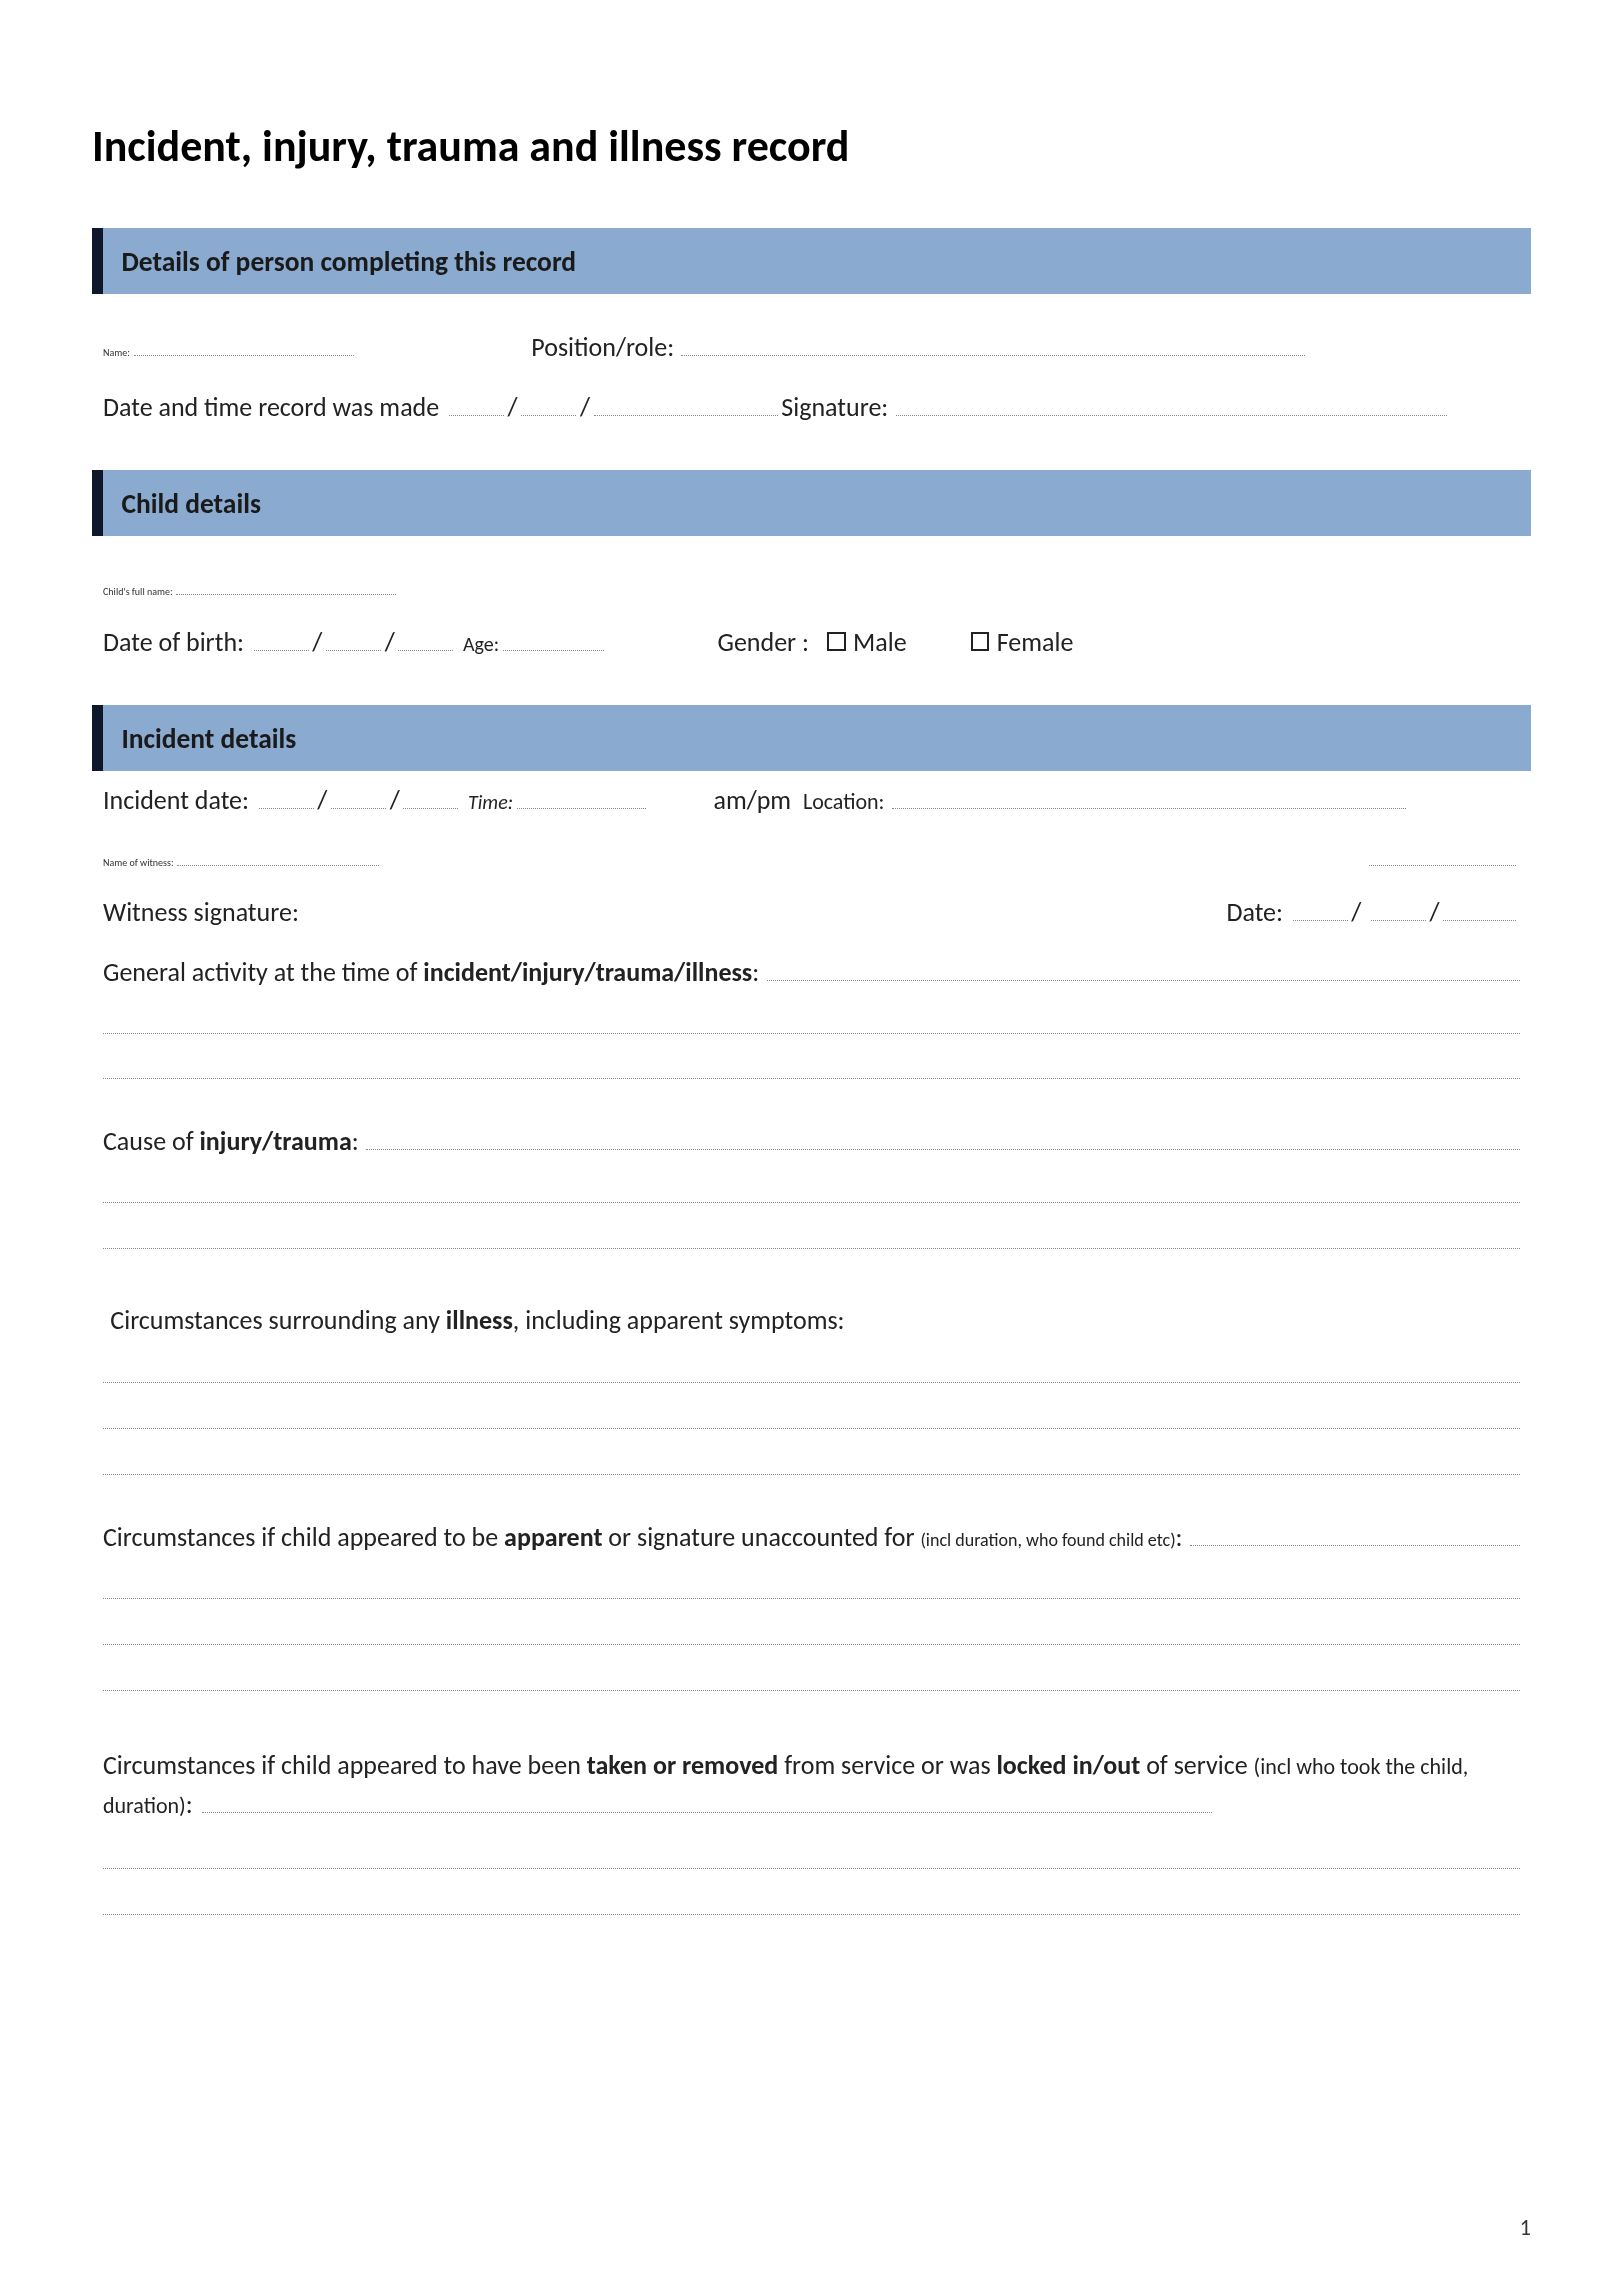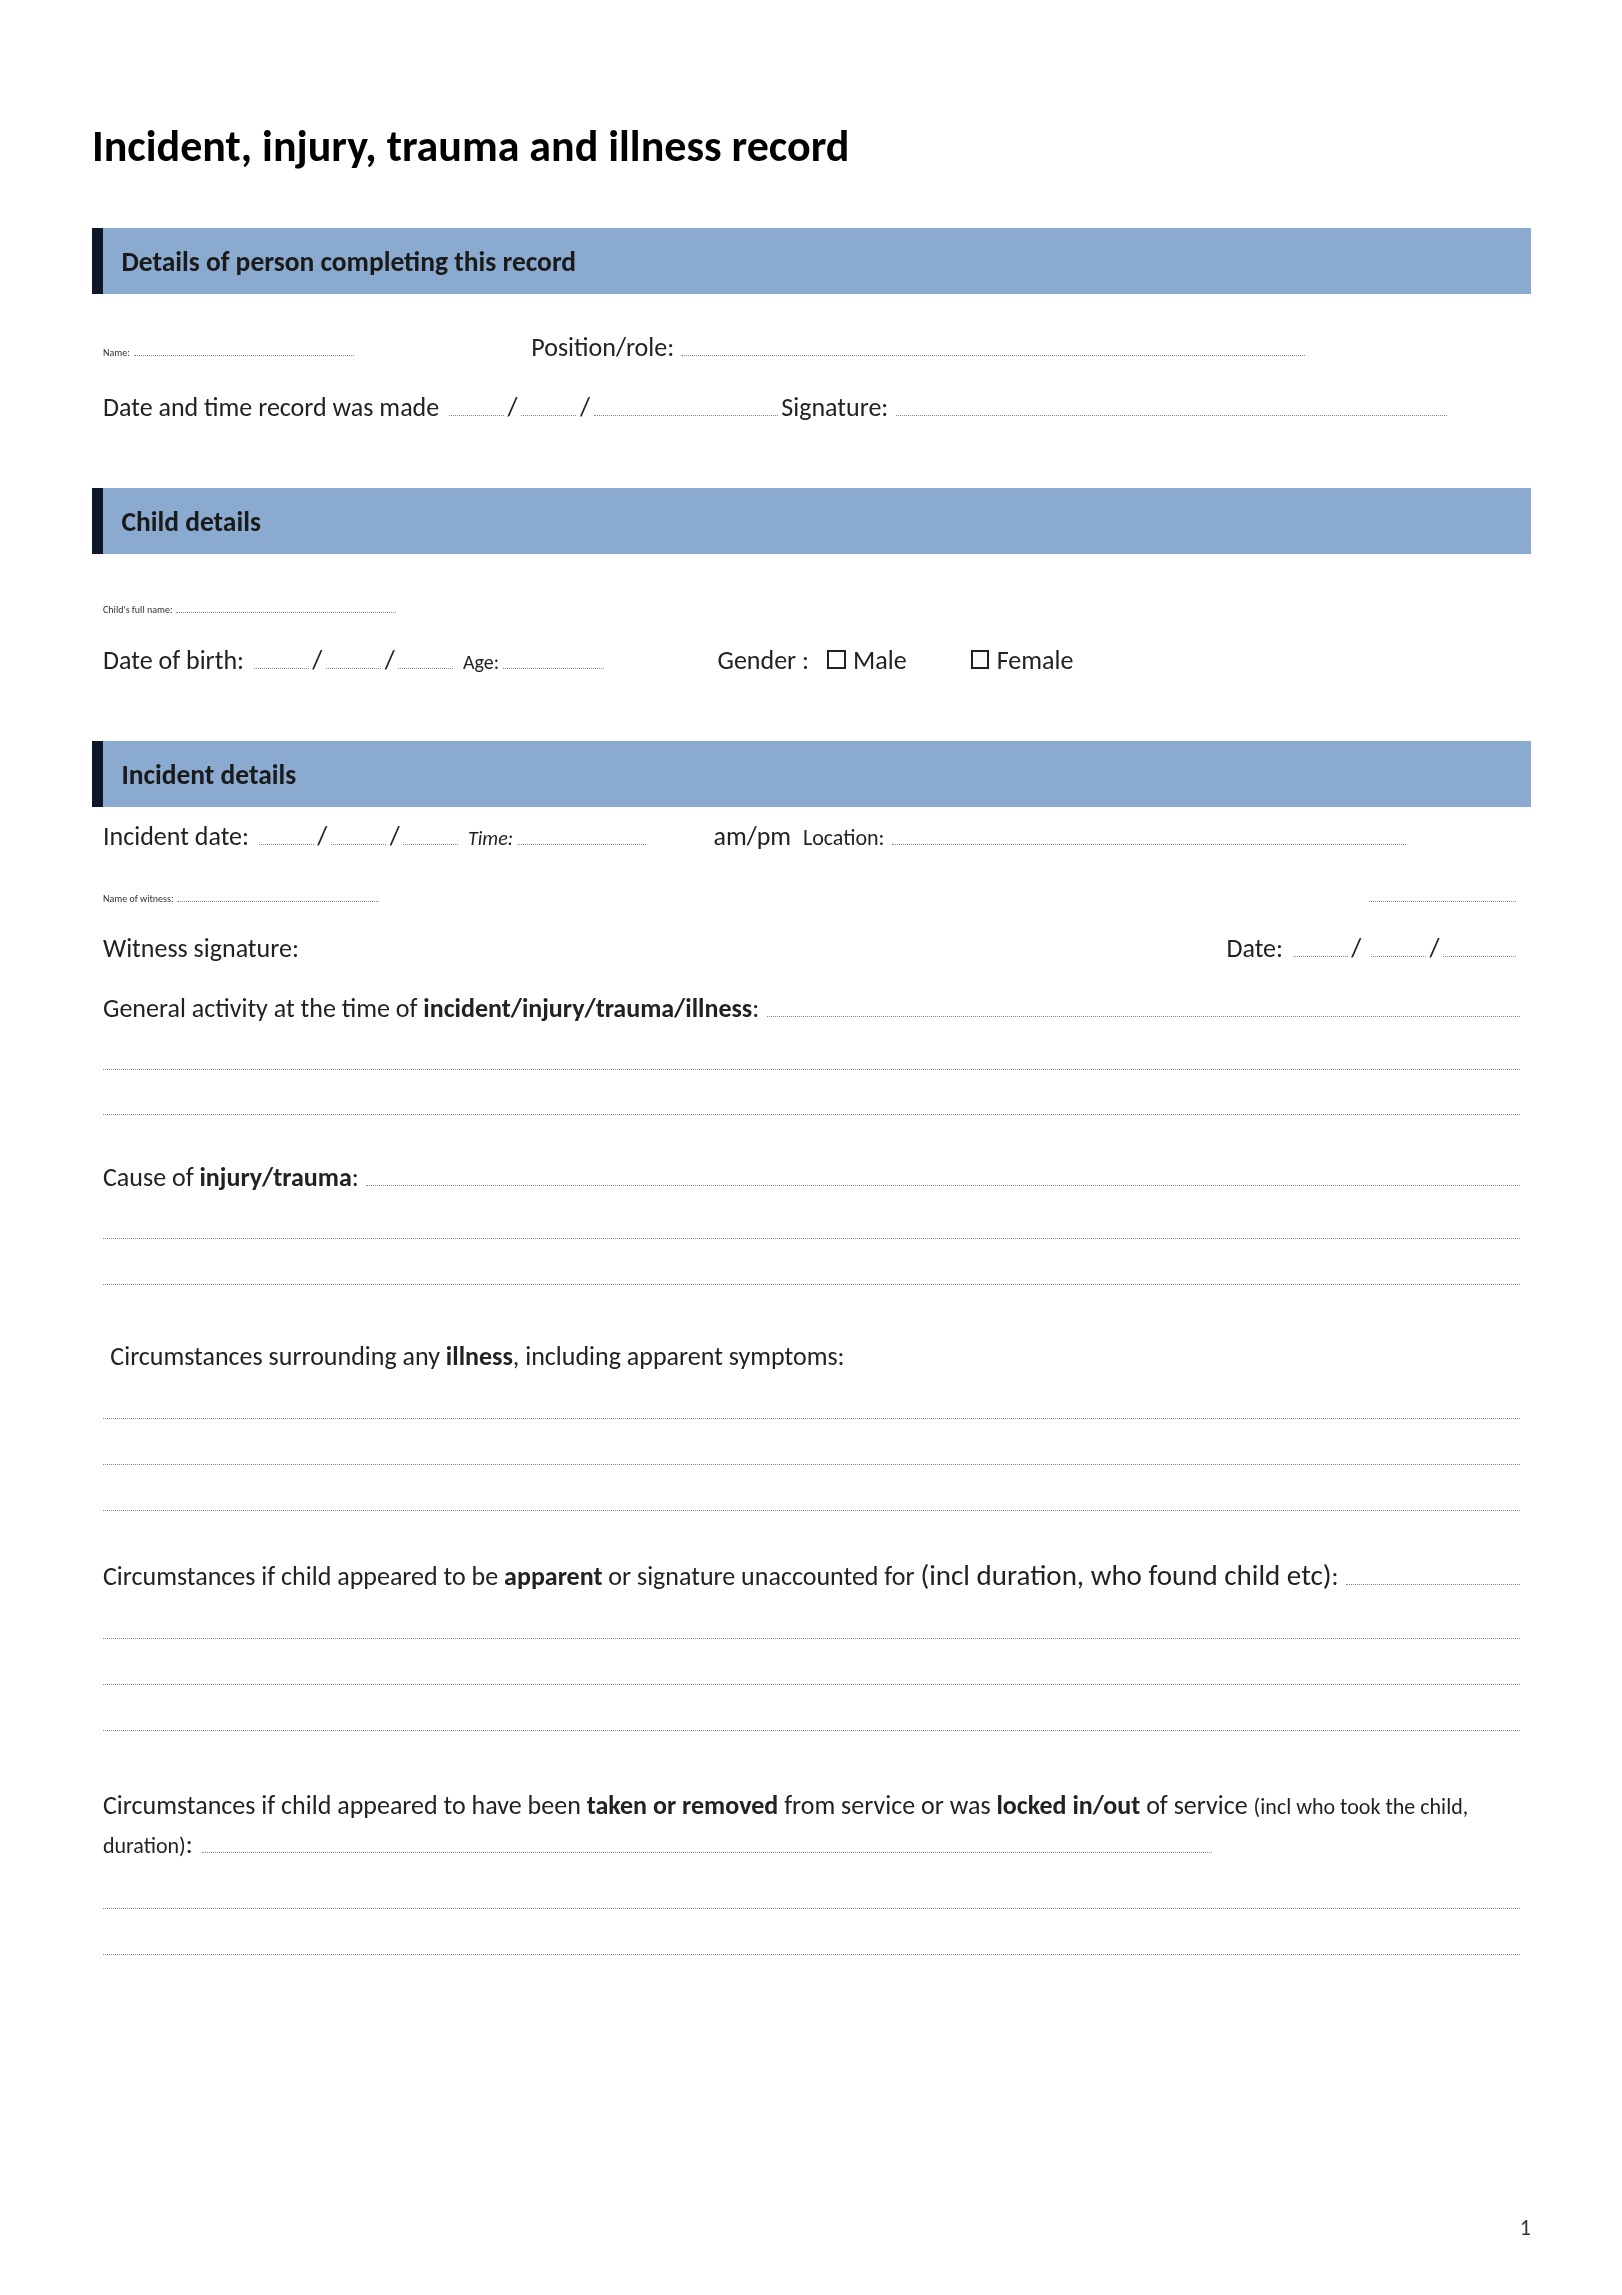--- a/index.html
+++ b/index.html
@@ -24,21 +24,21 @@
   .section-header {
     background: #8AAAD0;
     border-left: 11px solid #0f172a;
     padding: 16.5px 18.4px;
     font-size: 27.5px;
     font-weight: bold;
     color: #1a1a1a;
     margin-bottom: 37px;
   }
   .content-block {
-    padding: 0 11px 38px 11px;
+    padding: 0 11px 20px 11px;
   }
   .row {
     display: flex;
     align-items: baseline;
     margin-bottom: 27.5px;
     font-size: 26px;
     color: #222;
   }
   .dots-short {
     display: inline-block;
@@ -193,21 +193,21 @@
         <span>Circumstances surrounding any </span><b>illness</b><span>, including apparent symptoms:</span>
       </span>
       <span class="dots-fill"></span>
     </div>
     <div class="full-line"></div>
     <div class="full-line"></div>
     <div class="full-line" style="margin-bottom:46px;"></div>
 
     <div class="row" style="margin-bottom:27.5px;">
       <span>
-        <span>Circumstances if child appeared to be </span><b>apparent</b><span> or signature unaccounted for </span><span style="font-size:29px;">(incl duration, who found child etc)</span>:
+        <span>Circumstances if child appeared to be </span><b>apparent</b><span> or signature unaccounted for </span><span style="font-size:18px;">(incl duration, who found child etc)</span>:
       </span>
       <span class="dots-fill"></span>
     </div>
     <div class="full-line"></div>
     <div class="full-line"></div>
     <div class="full-line" style="margin-bottom:55px;"></div>
 
     <div class="row" style="margin-bottom:27.5px;display:block;line-height:1.5;">
       <span>
         <span>Circumstances if child appeared to have been </span><b>taken or removed</b><span> from service or was </span><b>locked in/out</b><span> of service </span><span style="font-size:22px;">(incl who took the child, duration)</span>:

